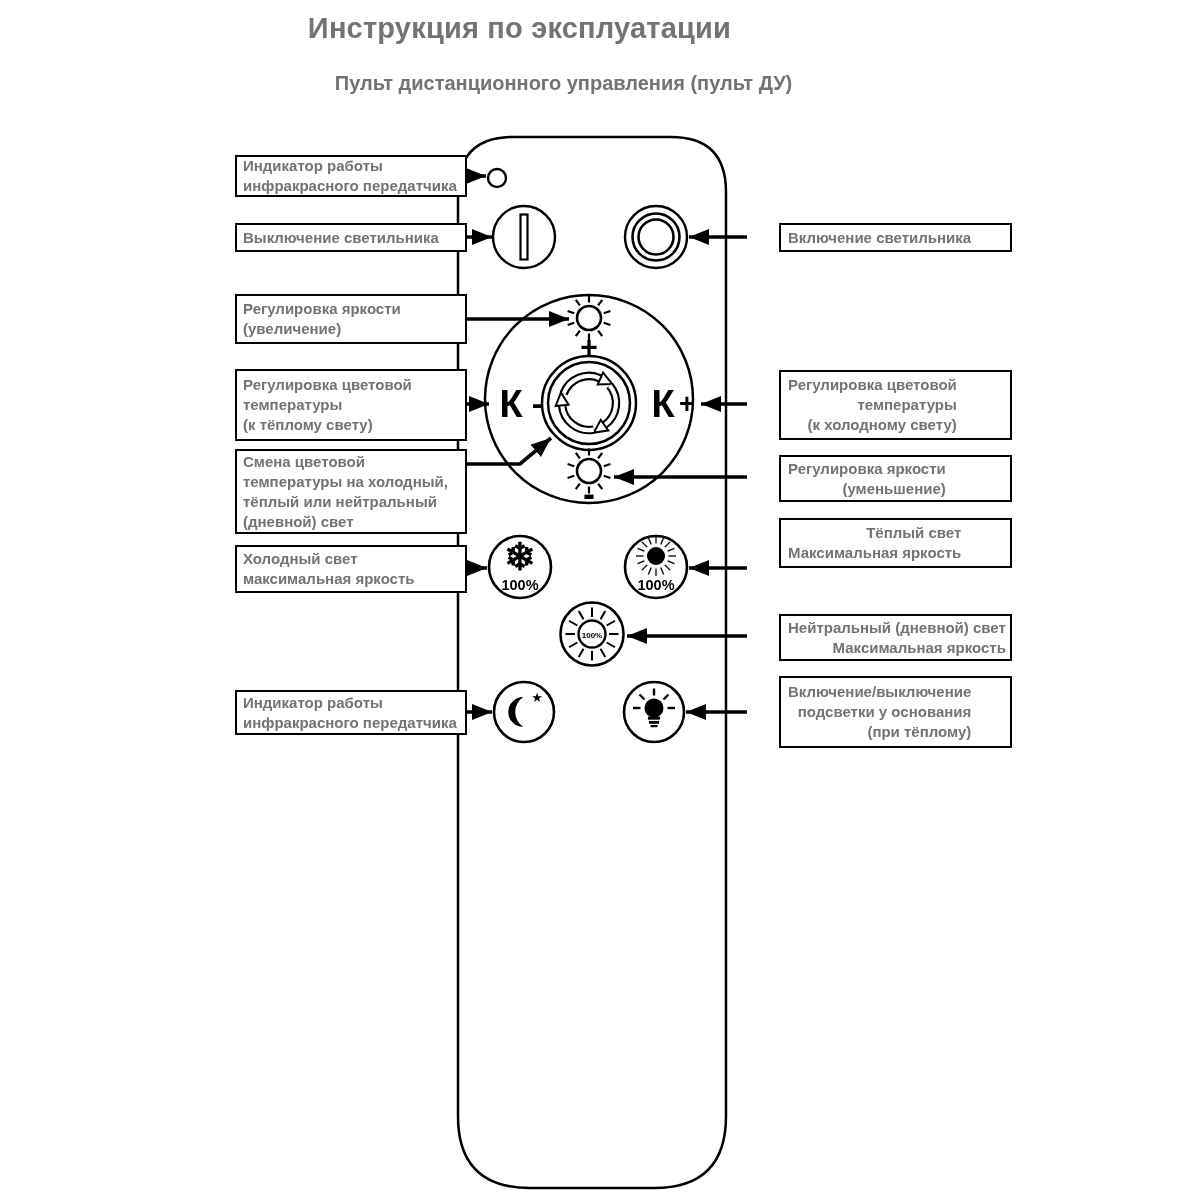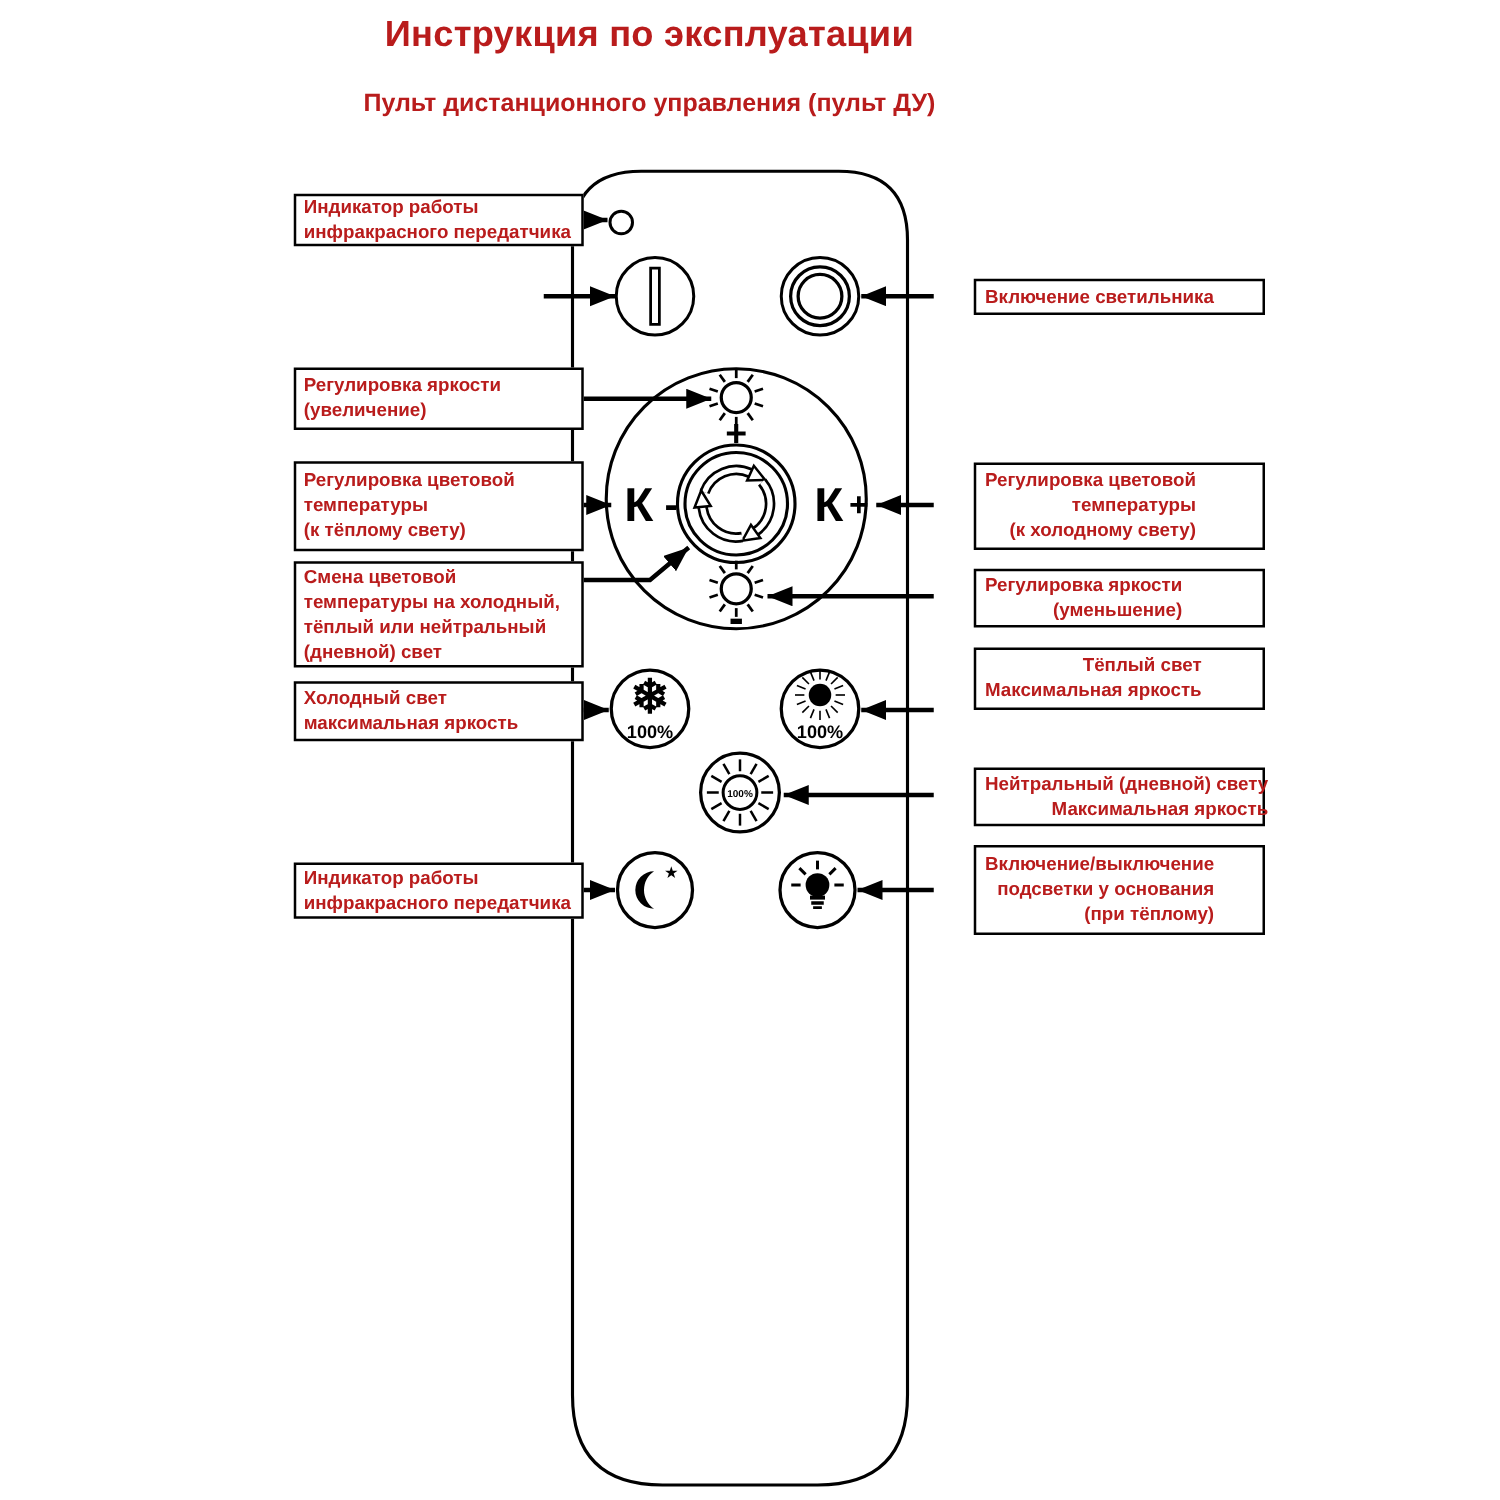--- a/index.html
+++ b/index.html
@@ -1,21 +1,21 @@
 <!DOCTYPE html>
 <html><head>
 <meta charset="utf-8">
 <style>
   html,body{margin:0;padding:0;background:#fff;}
   .page{position:relative;width:1039px;height:1200px;background:#ffffff;
-        font-family:"Liberation Sans", sans-serif;color:#b91c1c;overflow:hidden;}
+        font-family:"Liberation Sans", sans-serif;color:#737373;overflow:hidden;}
   .title{position:absolute;top:12px;left:0;width:100%;text-align:center;
          font-size:29px;font-weight:bold;letter-spacing:.2px;}
   .subtitle{position:absolute;top:72px;left:0;width:100%;text-align:center;
-         font-size:20px;font-weight:bold;}
+         font-size:20px;font-weight:bold;padding-left:44px;}
   svg{position:absolute;left:0;top:0;}
   svg text{font-family:"Liberation Sans", sans-serif;fill:#000;}
   .lbl{position:absolute;border:2px solid #000;background:#fff;box-sizing:border-box;
        display:flex;align-items:center;font-weight:bold;font-size:15px;line-height:20px;margin-left:32px;}
   .lbl span{white-space:pre;display:block;}
   .left{left:203px;width:232px;padding:0 6px;justify-content:flex-start;text-align:left;}
   .right{left:747px;width:233px;padding:0 7px;text-align:right;}
 </style>
 </head>
 <body>
@@ -194,20 +194,23 @@
       <line x1="747" y1="636" x2="627" y2="636" marker-end="url(#ah)"></line>
       <line x1="435" y1="712" x2="492" y2="712" marker-end="url(#ah)"></line>
       <line x1="747" y1="712" x2="686" y2="712" marker-end="url(#ah)"></line>
     </g>
   </svg>
 
   <div class="lbl left" style="top:155px;height:42px">
       <span>Индикатор работы
 инфракрасного передатчика</span>
     </div>
+  <div class="lbl left" style="top:223px;height:29px">
+      <span>Выключение светильника</span>
+    </div>
   <div class="lbl left" style="top:294px;height:50px">
       <span>Регулировка яркости
 (увеличение)</span>
     </div>
   <div class="lbl left" style="top:369px;height:72px">
       <span>Регулировка цветовой
 температуры
 (к тёплому свету)</span>
     </div>
   <div class="lbl left" style="top:449px;height:85px">
@@ -235,21 +238,21 @@
     </div>
   <div class="lbl right" style="top:455px;height:47px">
       <span>Регулировка яркости
 (уменьшение)</span>
     </div>
   <div class="lbl right" style="top:518px;height:50px">
       <span>Тёплый свет
 Максимальная яркость</span>
     </div>
   <div class="lbl right" style="top:614px;height:47px">
-      <span>Нейтральный (дневной) свету
+      <span>Нейтральный (дневной) свет
 Максимальная яркость</span>
     </div>
   <div class="lbl right" style="top:676px;height:72px">
       <span>Включение/выключение
 подсветки у основания
 (при тёплому)</span>
     </div>
 
 </div>
 

